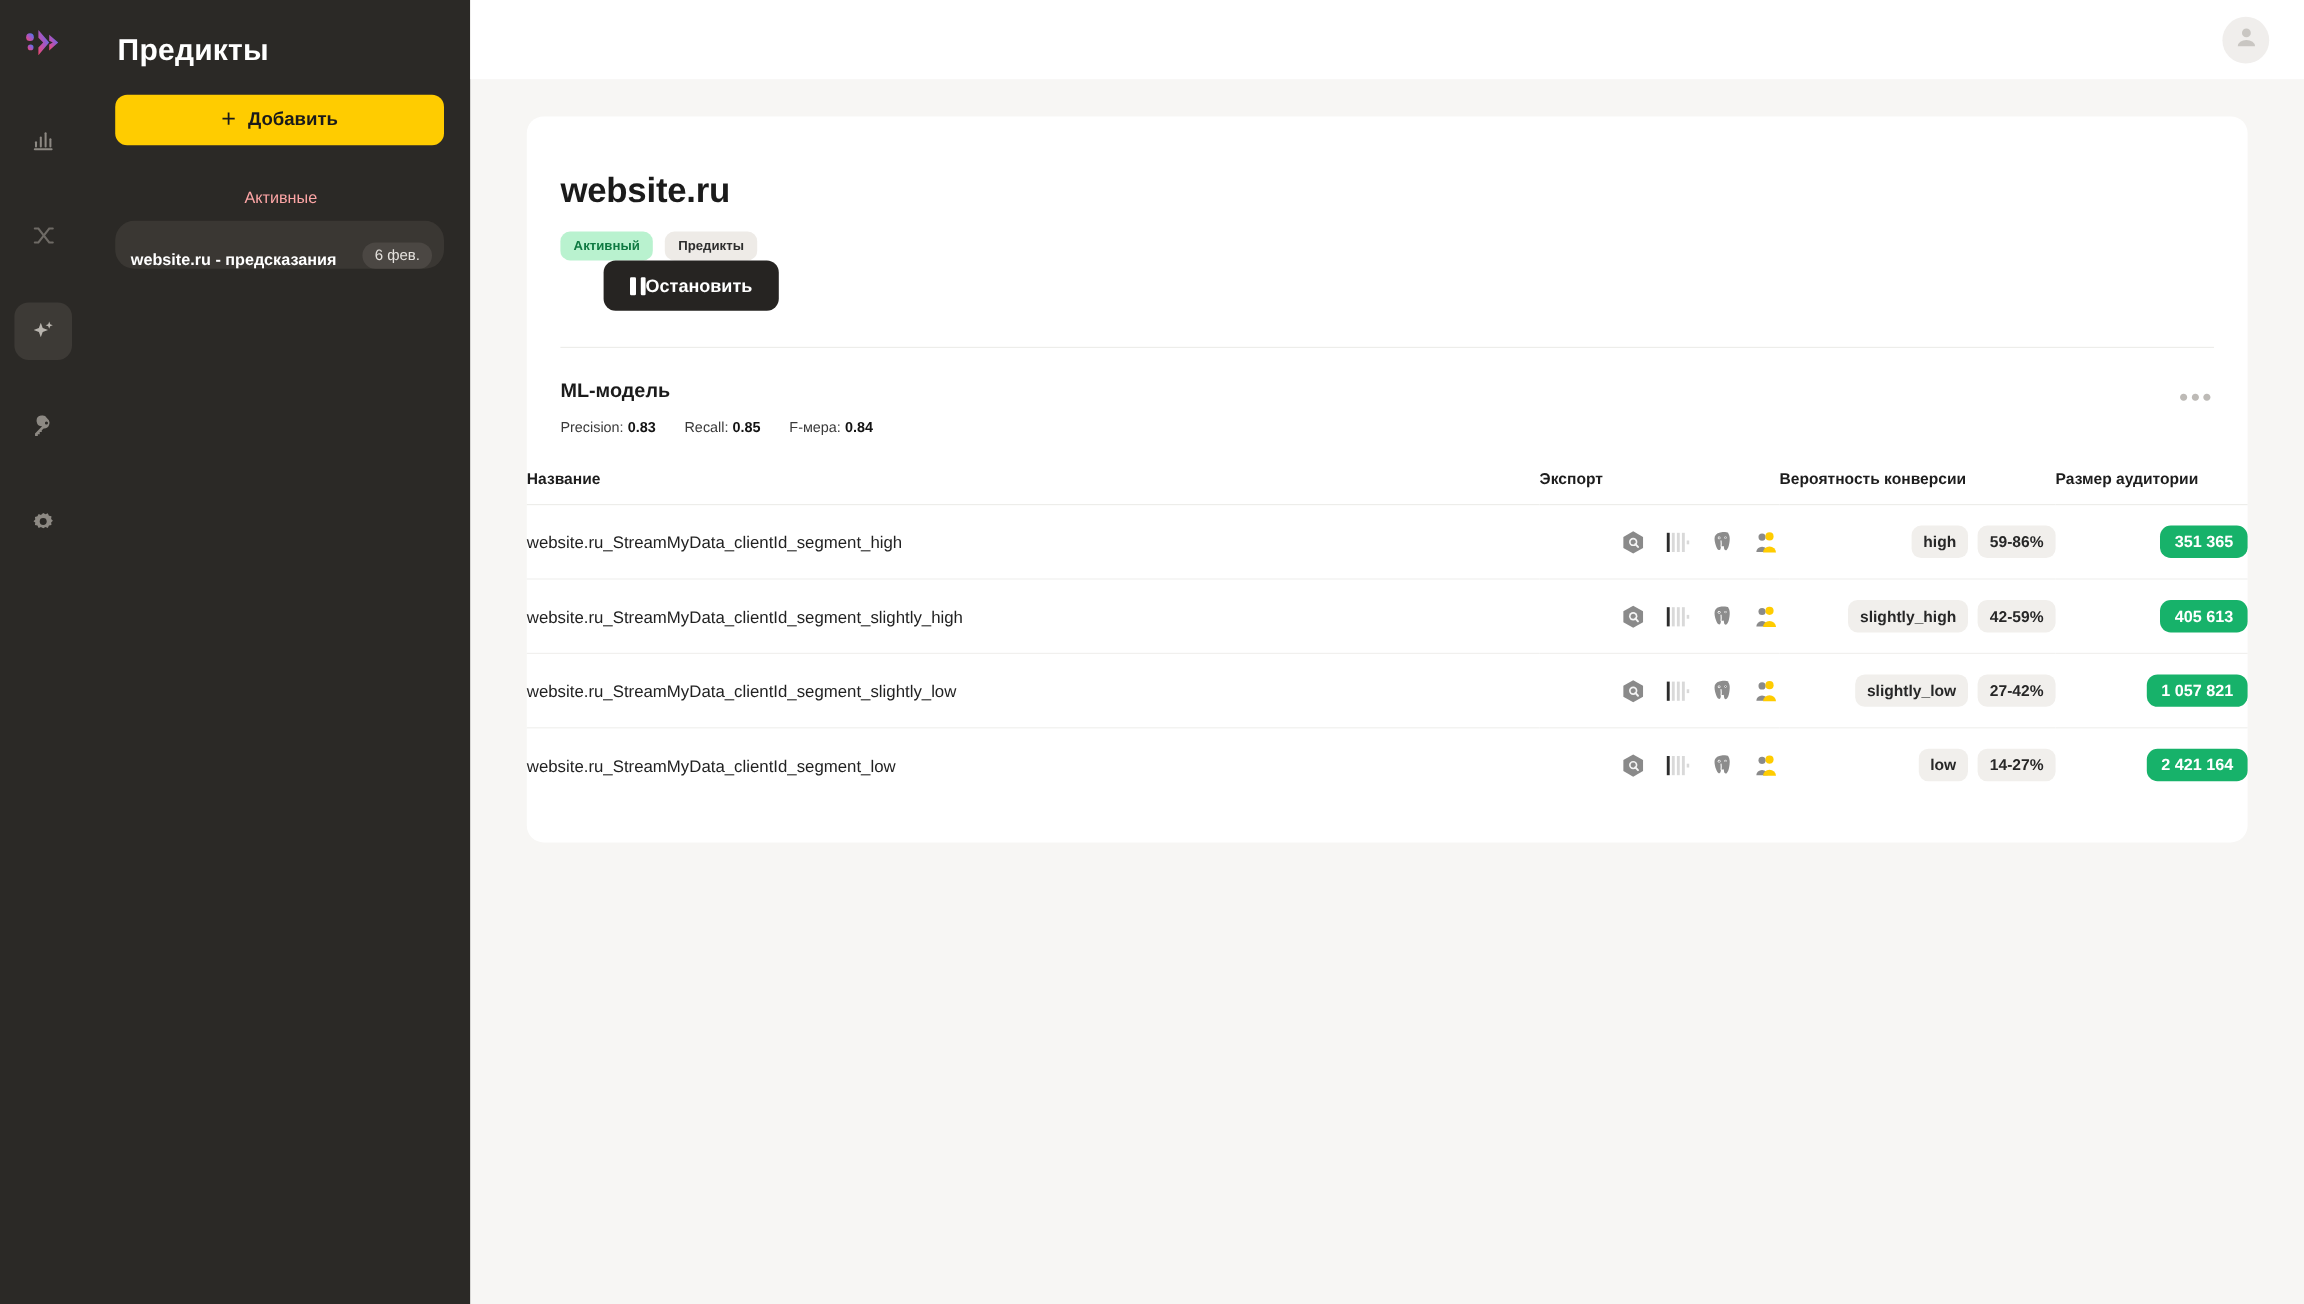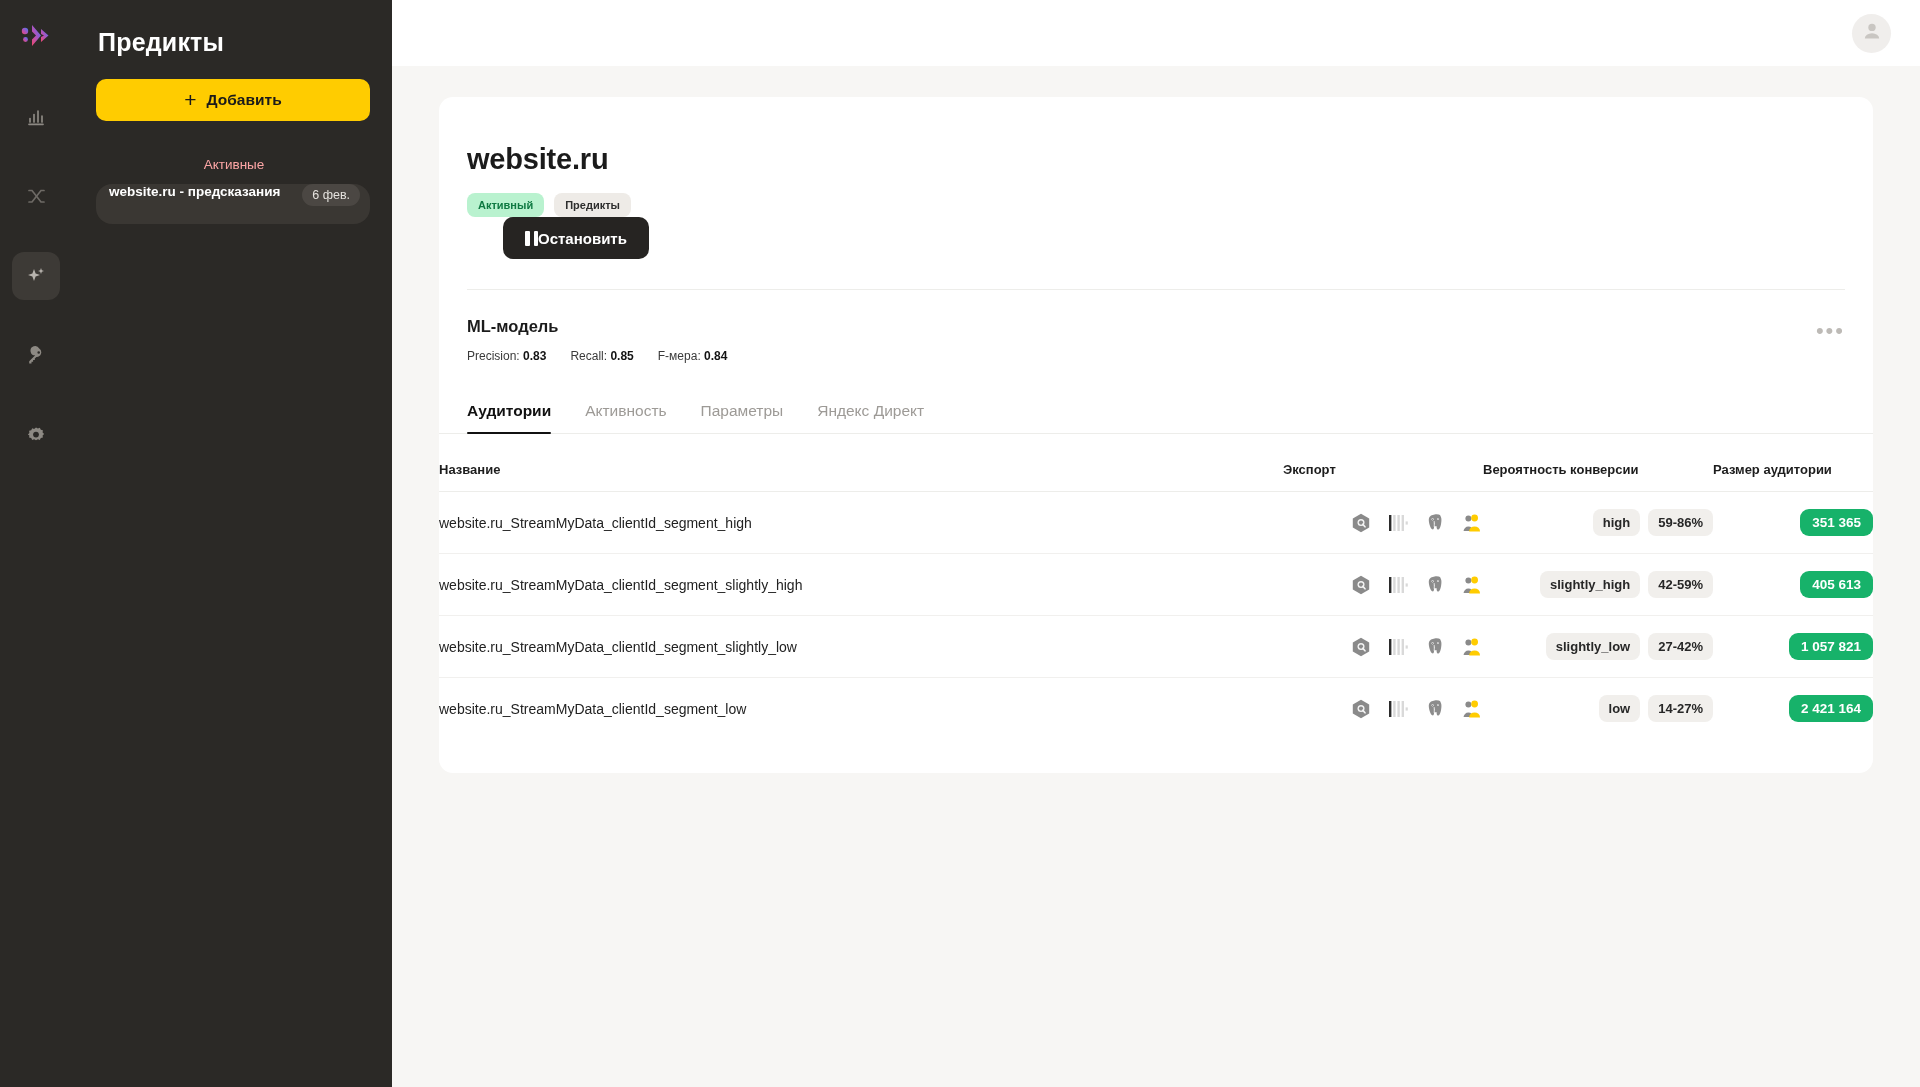--- a/index.html
+++ b/index.html
@@ -65,21 +65,21 @@
     color: #fca5a5;
     font-size: 13.5px;
     font-weight: normal;
     margin: 36px 0 12px 2px;
     text-align: center;
   }
   .list-item {
     width: 274px; height: 40px;
     background: #3a3733;
     border-radius: 16px;
-    display: flex; align-items: flex-start; justify-content: space-between;
+    display: flex; align-items: flex-end; justify-content: space-between;
     padding: 0 10px 0 13px;
     cursor: pointer;
   }
   .list-item-label {
     color: #ffffff; font-size: 13.5px; font-weight: bold;
   }
   .list-item-date {
     color: #e4e1dd; font-size: 12.5px;
     background: #4b4743;
     border-radius: 11px;
@@ -366,26 +366,20 @@
           <div>
             <span>Recall:</span>
             <b>0.85</b>
           </div>
           <div>
             <span>F-мера:</span>
             <b>0.84</b>
           </div>
         </div>
 
-        <div class="tabs">
-          <div class="tab active">Аудитории</div>
-          <div class="tab">Активность</div>
-          <div class="tab">Параметры</div>
-          <div class="tab">Яндекс Директ</div>
-        </div>
 
         <table class="aud">
           <thead>
             <tr>
               <th class="c-name">Название</th>
               <th class="c-export">Экспорт</th>
               <th class="c-prob">Вероятность конверсии</th>
               <th class="c-size">Размер аудитории</th>
             </tr>
           </thead>

